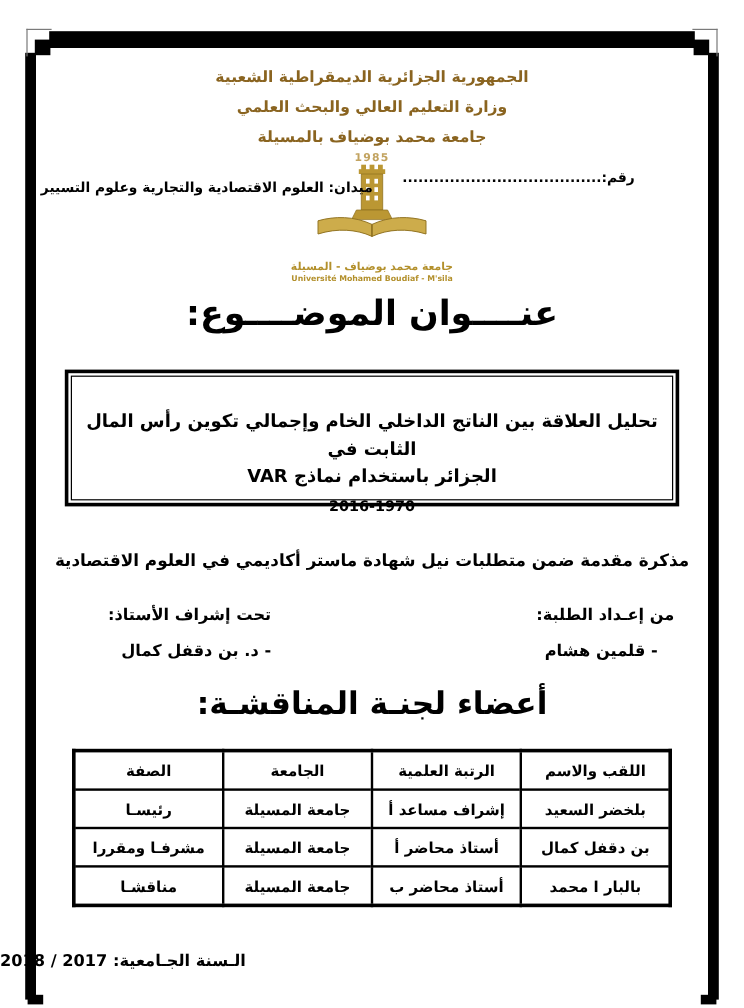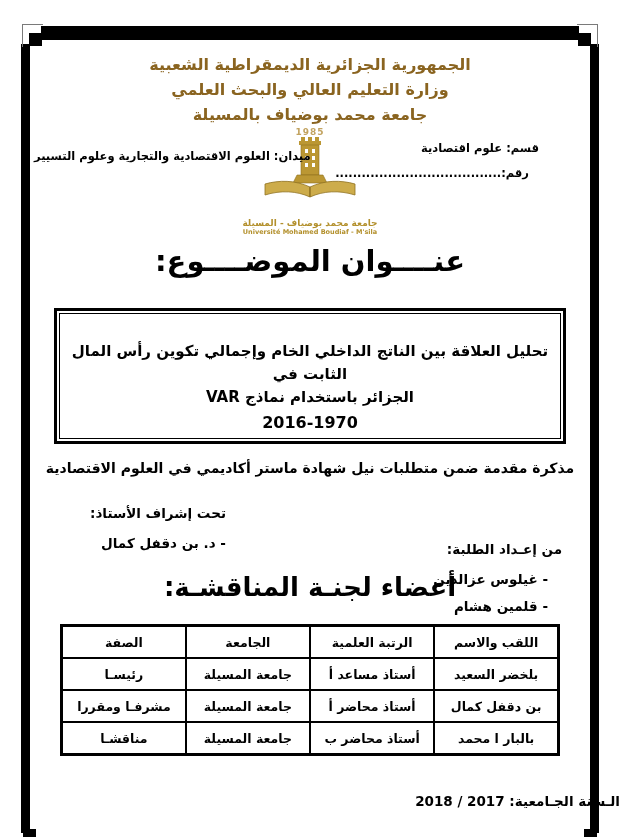--- a/index.html
+++ b/index.html
@@ -21,21 +21,21 @@
   .f-step-tr{right:29px;top:33px;width:13px;height:13px;}
   .f-foot-bl{left:23px;top:829px;width:13px;height:8px;}
   .f-foot-br{right:23px;top:829px;width:13px;height:8px;}
   .hair{position:absolute;width:20px;height:22px;}
   .hair-tl{left:22px;top:24px;border-top:1px solid #7a7a7a;border-left:1px solid #7a7a7a;}
   .hair-tr{right:22px;top:24px;border-top:1px solid #7a7a7a;border-right:1px solid #7a7a7a;}
 
   
   .gov-header{
     position:absolute;left:0;right:0;top:52px;
-    text-align:center;font-weight:bold;font-size:16px;
+    text-align:center;font-weight:bold;font-size:13px;
     color:#8a6420;line-height:25px;
   }
   
   .logo{position:absolute;left:50%;top:127px;transform:translateX(-50%);
         width:150px;text-align:center;}
   .logo-year{font-size:9px;font-weight:bold;color:#c2a360;letter-spacing:1px;line-height:10px;}
   .logo-ar{font-size:9px;font-weight:bold;color:#b3902c;line-height:10px;margin-top:15px;}
   .logo-fr{font-size:6.5px;font-weight:bold;color:#b3902c;line-height:8px;}
 
   
@@ -47,39 +47,39 @@
   .info-left .l2{padding-right:60px;}
   .info-left .l3{padding-right:60px;}
 
   
   .subject-heading{
     position:absolute;left:0;right:0;top:244px;
     text-align:center;font-size:29px;font-weight:bold;
   }
   
   .title-box{
-    position:absolute;left:54px;right:54px;top:308px;height:136px;
+    position:absolute;left:54px;right:54px;top:308px;height:114px;
     border:3px solid #000;box-sizing:border-box;
   }
   .title-box-inner{
     position:absolute;left:2px;right:2px;top:2px;bottom:2px;
     border:1px solid #000;
     text-align:center;font-weight:bold;font-size:15px;line-height:23px;
     padding-top:26px;box-sizing:border-box;
   }
-  .title-years{font-size:16px;margin-top:2px;}
+  .title-years{font-size:12px;margin-top:2px;}
 
   
   .note-line{
     position:absolute;left:0;right:0;top:460px;
     text-align:center;font-weight:bold;font-size:14px;
   }
   
   .prepared{position:absolute;right:58px;top:504px;text-align:right;
-            font-weight:bold;font-size:13.5px;margin-top:36px;}
+            font-weight:bold;font-size:13.5px;}
   .prepared .hd{line-height:18px;margin-bottom:8px;}
   .prepared .it{line-height:27px;margin-right:14px;}
   .supervisor{position:absolute;left:90px;top:504px;text-align:right;
               font-weight:bold;font-size:13.5px;}
   .supervisor .hd{line-height:18px;margin-bottom:8px;}
   .supervisor .it{line-height:27px;}
 
   
   .committee-heading{
     position:absolute;left:0;right:0;top:572px;
@@ -90,21 +90,21 @@
     border-collapse:collapse;border:3px solid #000;
     font-size:12.5px;font-weight:bold;
   }
   table.committee th,table.committee td{
     border:2px solid #000;text-align:center;height:30px;width:25%;
     padding:0 2px;
   }
   
   .footer-line{
     position:absolute;left:0;right:0;top:793px;
-    text-align:right;font-weight:bold;font-size:13.5px;
+    text-align:left;font-weight:bold;font-size:13.5px;
   }
 </style>
 </head>
 <body dir="rtl">
 
 <div class="frame f-top"></div>
 <div class="frame f-left"></div>
 <div class="frame f-right"></div>
 <div class="frame f-step-tl"></div>
 <div class="frame f-step-tr"></div>
@@ -141,21 +141,20 @@
 
     <path d="M55,50 C40,43 24,43 10,47 L10,58 C26,53 42,54 55,60 Z" fill="#cdac4b" stroke="#8f7120" stroke-width="0.8"></path>
     <path d="M55,50 C70,43 86,43 100,47 L100,58 C84,53 68,54 55,60 Z" fill="#cdac4b" stroke="#8f7120" stroke-width="0.8"></path>
     <line x1="55" y1="50" x2="55" y2="60" stroke="#8f7120" stroke-width="1"></line>
   </svg>
   <div class="logo-ar">جامعة محمد بوضياف - المسيلة</div>
   <div class="logo-fr">Université Mohamed Boudiaf - M'sila</div>
 </div>
 
 <div class="info info-right">
-  <div class="l2">قسم: علوم اقتصادية</div>
   <div class="l3">رقم:......................................</div>
 </div>
 
 <div class="info info-left">
   <div class="l1">ميدان: العلوم الاقتصادية والتجارية وعلوم التسيير</div>
 </div>
 
 <div class="subject-heading">عنــــوان الموضــــوع:</div>
 
 <div class="title-box">
@@ -163,42 +162,41 @@
     <div>تحليل العلاقة بين الناتج الداخلي الخام وإجمالي تكوين رأس المال الثابت في</div>
     <div>الجزائر باستخدام نماذج VAR</div>
     <div class="title-years" dir="ltr">2016-1970</div>
   </div>
 </div>
 
 <div class="note-line">مذكرة مقدمة ضمن متطلبات نيل شهادة ماستر أكاديمي في العلوم الاقتصادية</div>
 
 <div class="prepared">
   <div class="hd">من إعـداد الطلبة:</div>
-  <div class="it">- غيلوس عزالدين</div>
   <div class="it">- قلمين هشام</div>
 </div>
 
 <div class="supervisor">
   <div class="hd">تحت إشراف الأستاذ:</div>
   <div class="it">- د. بن دقفل كمال</div>
 </div>
 
 <div class="committee-heading">أعضاء لجنـة المناقشـة:</div>
 
 <table class="committee">
   <tbody>
       <tr>
     <th>اللقب والاسم</th>
     <th>الرتبة العلمية</th>
     <th>الجامعة</th>
     <th>الصفة</th>
   </tr>
   <tr>
     <td>بلخضر السعيد</td>
-    <td>أستاذ مساعد أ</td>
+    <td>إشراف مساعد أ</td>
     <td>جامعة المسيلة</td>
     <td>رئيسـا</td>
   </tr>
   <tr>
     <td>بن دقفل كمال</td>
     <td>أستاذ محاضر أ</td>
     <td>جامعة المسيلة</td>
     <td>مشرفـا ومقررا</td>
   </tr>
   <tr>

